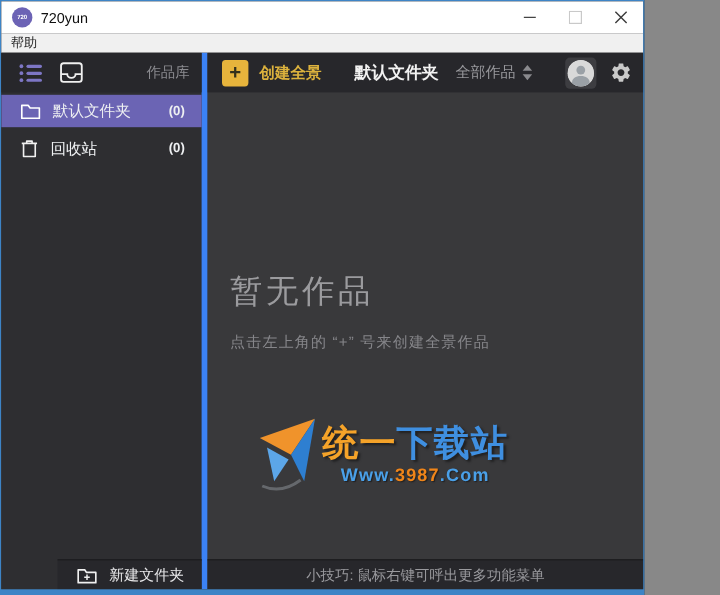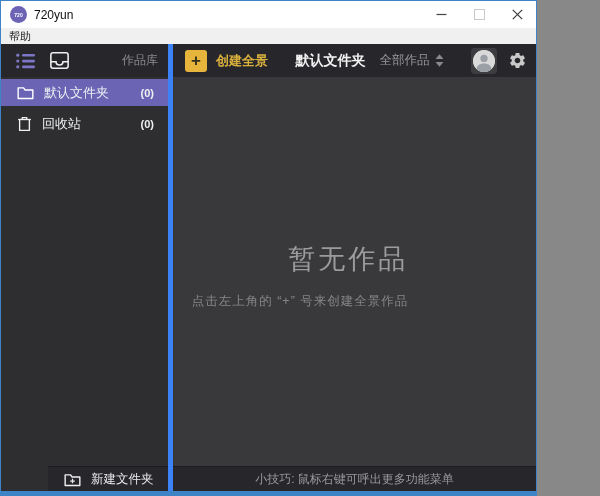--- a/index.html
+++ b/index.html
@@ -68,22 +68,22 @@
   
   .sb-footer, .statusbar{ height:25px; flex:0 0 auto; background:#27272b;
     border-top:1px solid #1c1c1e; display:flex; align-items:center; }
   .sb-footer{ padding-left:16px; gap:10px; cursor:pointer;margin-left:47px; }
   .new-folder-label{ font-size:12.5px; color:#e8e8ea; }
   .statusbar{ justify-content:center;margin-top:36px; }
   .status-tip{ font-size:12px; color:#9a9a9e; }
 
   
   .content{ flex:1; position:relative; min-height:0; }
-  .empty{ position:absolute; left:127px; top:164px; transform:translateX(-50%);
-    text-align:right; width:max-content; }
+  .empty{ position:absolute; left:127px; top:148px; transform:translateX(-50%);
+    text-align:left; width:max-content; }
   .empty-title{ font-size:27px; color:#9b9b9e; letter-spacing:3px; }
   .empty-sub{ margin-top:16px; font-size:12.5px; color:#86868a; letter-spacing:1px; }
 
   
   .watermark{ position:absolute; left:146px; top:270px; transform:translateX(-50%);
     display:flex; align-items:center; gap:4px; }
   .wm-mark{ width:50px; height:64px; flex:0 0 auto; }
   .wm-texts{ display:flex; flex-direction:column; align-items:center; }
   .wm-name{ font-size:30px; font-weight:bold; letter-spacing:1px; line-height:1.1;
     text-shadow:2px 2px 2px rgba(0,0,0,.45); white-space:nowrap; }
@@ -214,20 +214,36 @@
           </div>
         </div>
       </div>
 
       <div class="content">
         <div class="empty">
           <div class="empty-title">暂无作品</div>
           <div class="empty-sub">点击左上角的 “+” 号来创建全景作品</div>
         </div>
 
+        <div class="watermark">
+          <svg class="wm-mark" viewBox="0 0 50 64">
+            <polygon points="2,18 48,2 28,32" fill="#f0932b"></polygon>
+            <polygon points="48,2 39,54 28,32" fill="#2e7fd1"></polygon>
+            <polygon points="8,26 26,36 14,54" fill="#5ca6e8"></polygon>
+            <path d="M4 58 Q 20 65 36 53" stroke="#8a9096" stroke-width="2.5" fill="none" opacity="0.55"></path>
+          </svg>
+          <div class="wm-texts">
+            <div class="wm-name">
+              <span class="o">统一</span><span class="b">下载站</span>
+            </div>
+            <div class="wm-url">
+              <span class="b">Www.</span><span class="o">3987</span><span class="b">.Com</span>
+            </div>
+          </div>
+        </div>
       </div>
 
       <div class="statusbar">
         <span class="status-tip">小技巧: 鼠标右键可呼出更多功能菜单</span>
       </div>
 
     </div>
   </div>
 </div>
 

